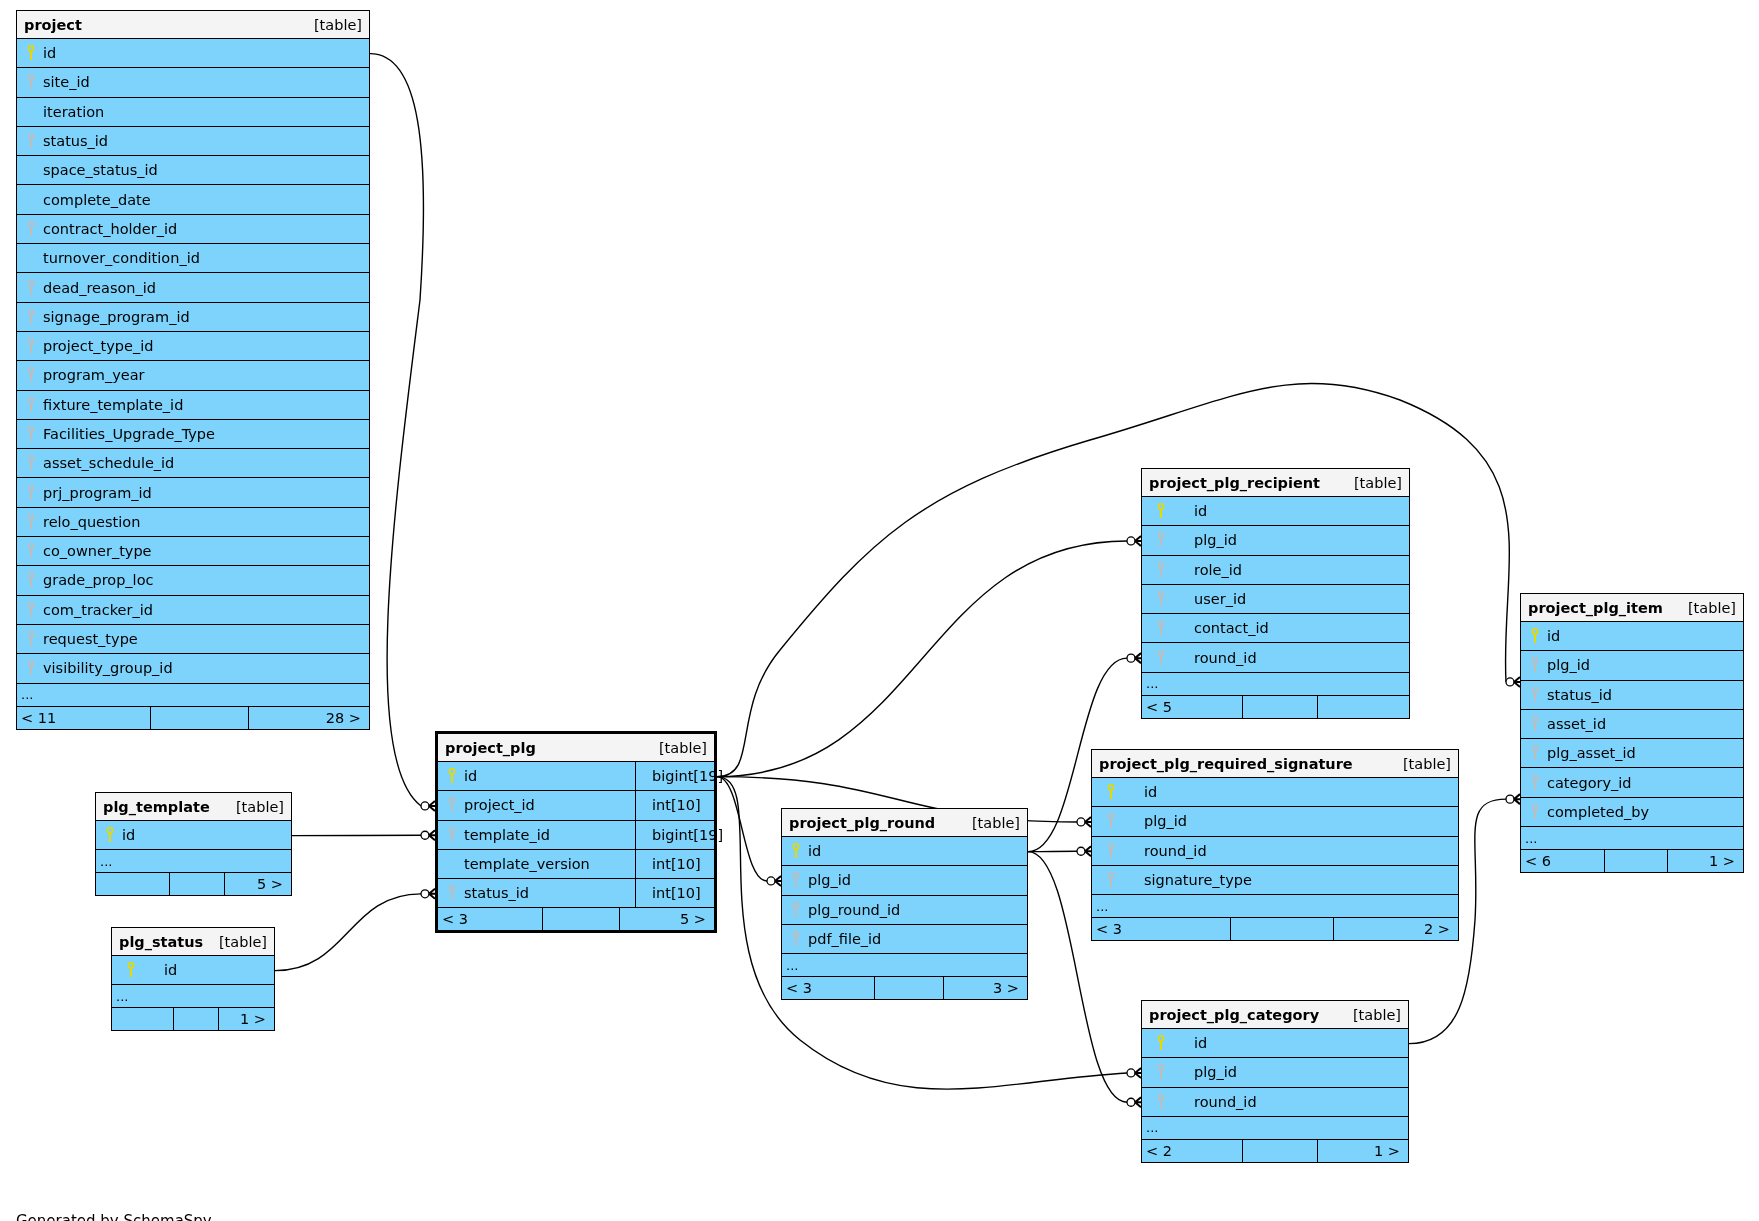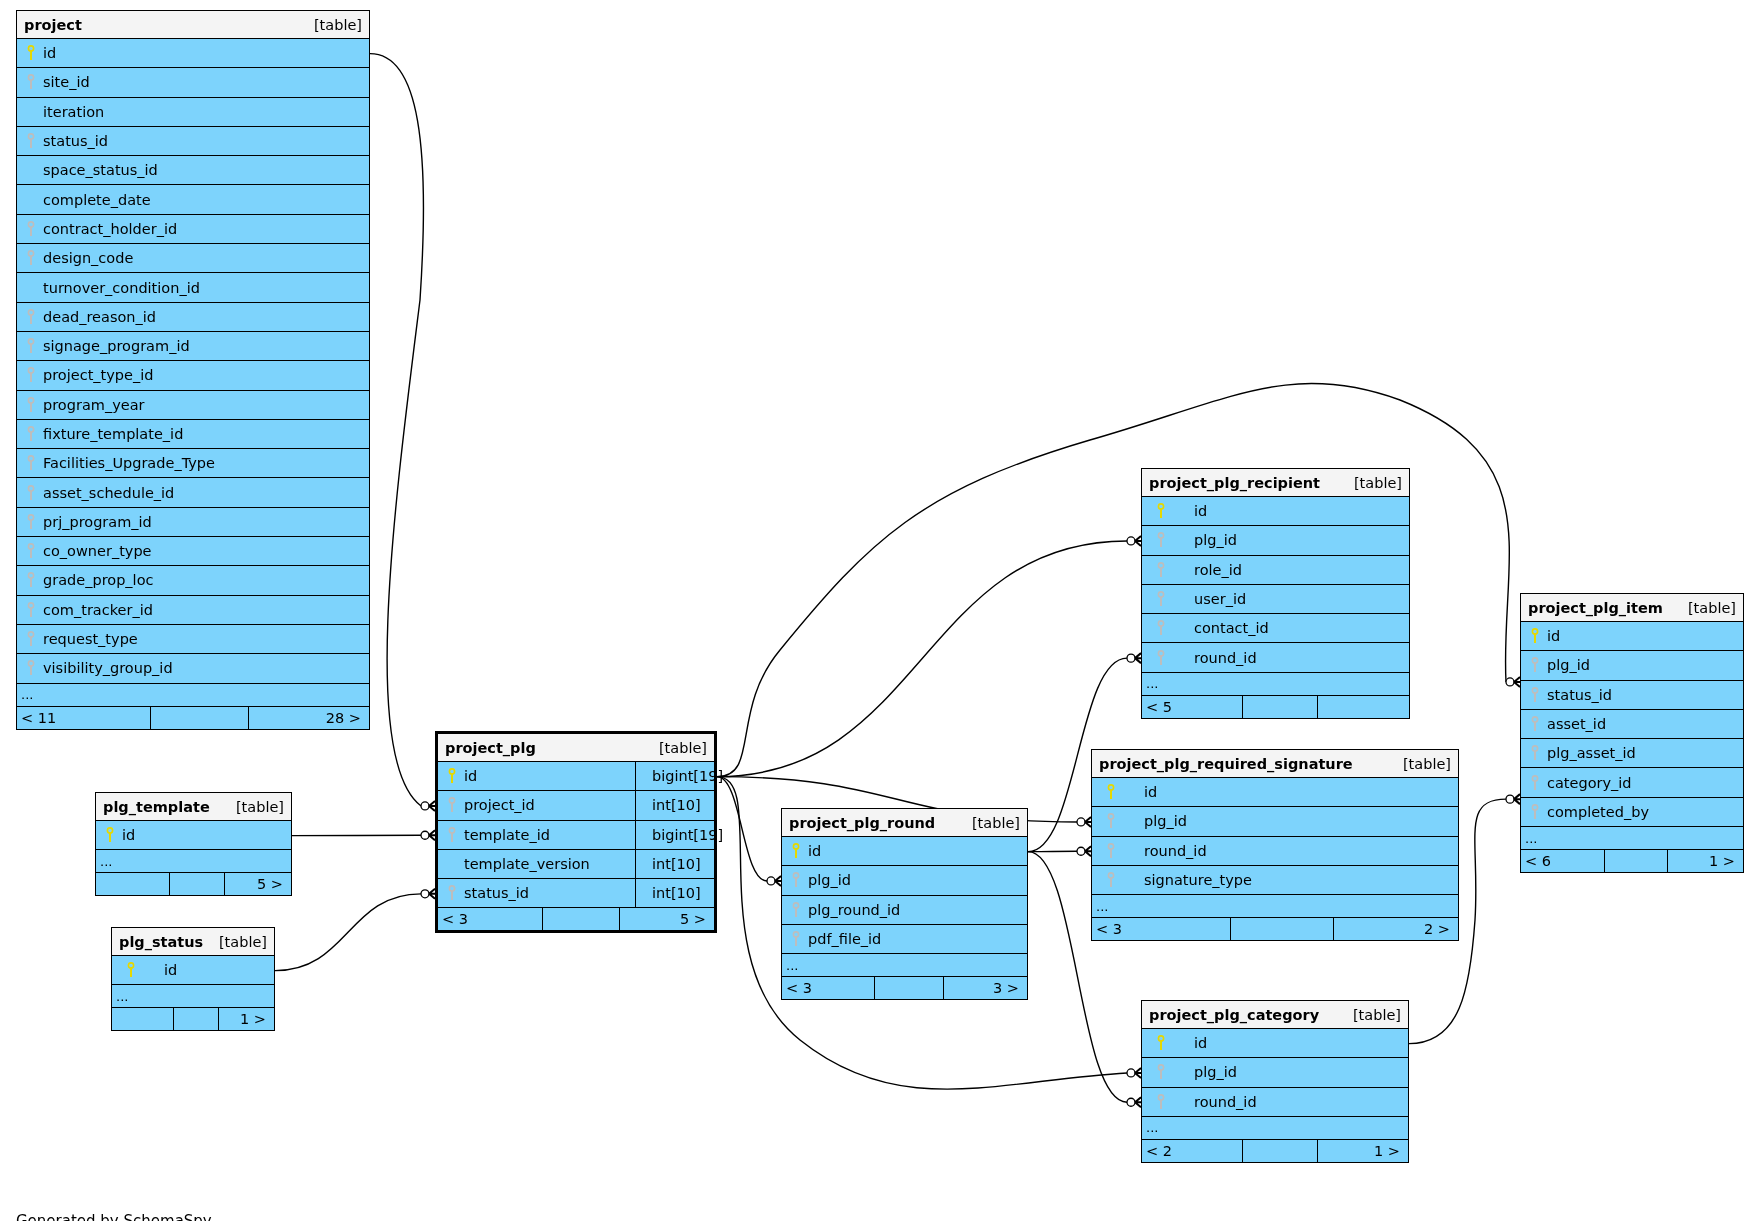--- a/index.html
+++ b/index.html
@@ -154,31 +154,20 @@
             <svg viewBox="0 0 8 16">
               <circle cx="4" cy="3.5" r="2.6" fill="none" stroke="#bdbdbd" stroke-width="1.6"></circle>
               <rect x="3" y="5.5" width="2" height="9.5" fill="#bdbdbd"></rect>
             </svg>
           </span>
           <span>contract_holder_id</span>
         </div>
       </div>
       <div class="row">
         <div class="cell-name">
-          <span class="key">
-            <svg viewBox="0 0 8 16">
-              <circle cx="4" cy="3.5" r="2.6" fill="none" stroke="#bdbdbd" stroke-width="1.6"></circle>
-              <rect x="3" y="5.5" width="2" height="9.5" fill="#bdbdbd"></rect>
-            </svg>
-          </span>
-          <span>design_code</span>
-        </div>
-      </div>
-      <div class="row">
-        <div class="cell-name">
           <span class="key"></span>
           <span>turnover_condition_id</span>
         </div>
       </div>
       <div class="row">
         <div class="cell-name">
           <span class="key">
             <svg viewBox="0 0 8 16">
               <circle cx="4" cy="3.5" r="2.6" fill="none" stroke="#bdbdbd" stroke-width="1.6"></circle>
               <rect x="3" y="5.5" width="2" height="9.5" fill="#bdbdbd"></rect>
@@ -265,20 +254,31 @@
         </div>
       </div>
       <div class="row">
         <div class="cell-name">
           <span class="key">
             <svg viewBox="0 0 8 16">
               <circle cx="4" cy="3.5" r="2.6" fill="none" stroke="#bdbdbd" stroke-width="1.6"></circle>
               <rect x="3" y="5.5" width="2" height="9.5" fill="#bdbdbd"></rect>
             </svg>
           </span>
+          <span>relo_question</span>
+        </div>
+      </div>
+      <div class="row">
+        <div class="cell-name">
+          <span class="key">
+            <svg viewBox="0 0 8 16">
+              <circle cx="4" cy="3.5" r="2.6" fill="none" stroke="#bdbdbd" stroke-width="1.6"></circle>
+              <rect x="3" y="5.5" width="2" height="9.5" fill="#bdbdbd"></rect>
+            </svg>
+          </span>
           <span>co_owner_type</span>
         </div>
       </div>
       <div class="row">
         <div class="cell-name">
           <span class="key">
             <svg viewBox="0 0 8 16">
               <circle cx="4" cy="3.5" r="2.6" fill="none" stroke="#bdbdbd" stroke-width="1.6"></circle>
               <rect x="3" y="5.5" width="2" height="9.5" fill="#bdbdbd"></rect>
             </svg>

